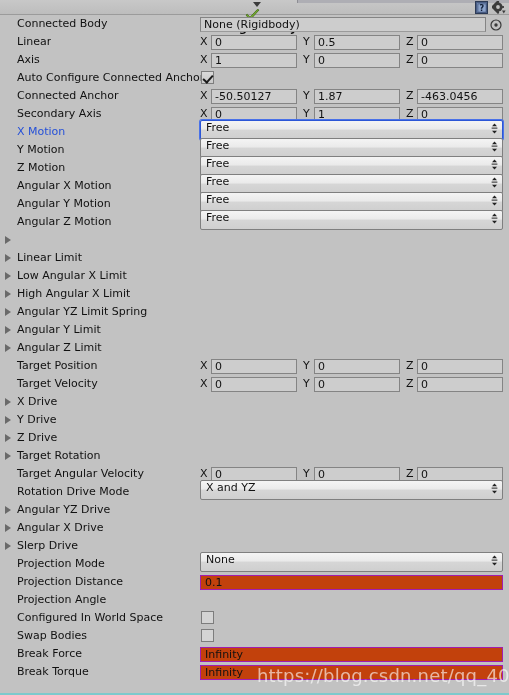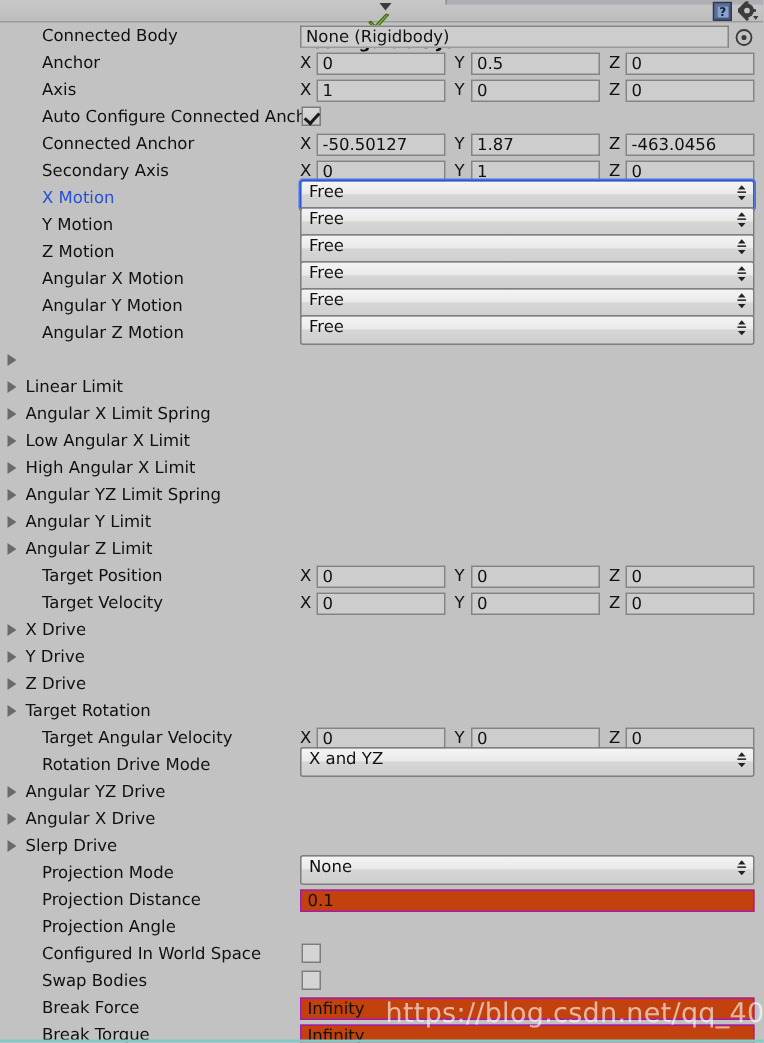--- a/index.html
+++ b/index.html
@@ -91,21 +91,21 @@
   .row {
     position: relative;
     height: 18px;
     display: flex;
     align-items: center;
     box-sizing: border-box;
   }
   .lbl {
     font-size: 11px;
     color: #111;
-    padding-left: 28px;
+    padding-left: 17px;
     white-space: nowrap;
     overflow: hidden;
     line-height: 18px;
   }
   .row.foldout .lbl { padding-left: 17px; }
 
   .fold-arrow {
     position: absolute;
     left: 5px;
     top: 5px;
@@ -306,21 +306,21 @@
         <div class="lbl">Connected Body</div>
         <div class="fields">
           <div class="objfield">None (Rigidbody)</div>
           <span class="objpick"><svg width="14" height="14" viewBox="0 0 14 14">
               <circle cx="7" cy="7" r="5" fill="none" stroke="#3a3a3a" stroke-width="1.2"></circle>
               <circle cx="7" cy="7" r="1.7" fill="#3a3a3a"></circle>
             </svg></span>
         </div>
       </div>
       <div class="row">
-        <div class="lbl">Anchor</div>
+        <div class="lbl">Linear</div>
         <div class="fields">
           <div class="vec3">
             <span class="axis-lbl">X</span>
             <div class="numfield">0</div>
             <span class="axis-lbl">Y</span>
             <div class="numfield">0.5</div>
             <span class="axis-lbl">Z</span>
             <div class="numfield">0</div>
           </div>
         </div>
@@ -427,24 +427,20 @@
               <path d="M3.5 10.5 L6 7.7 L1 7.7 Z" fill="#222"></path>
             </svg></div>
         </div>
       </div>
       <div class="row foldout">
         <span class="fold-arrow"></span>
       </div>
       <div class="row foldout">
         <span class="fold-arrow"></span>
         <div class="lbl">Linear Limit</div>
-      </div>
-      <div class="row foldout">
-        <span class="fold-arrow"></span>
-        <div class="lbl">Angular X Limit Spring</div>
       </div>
       <div class="row foldout">
         <span class="fold-arrow"></span>
         <div class="lbl">Low Angular X Limit</div>
       </div>
       <div class="row foldout">
         <span class="fold-arrow"></span>
         <div class="lbl">High Angular X Limit</div>
       </div>
       <div class="row foldout">

